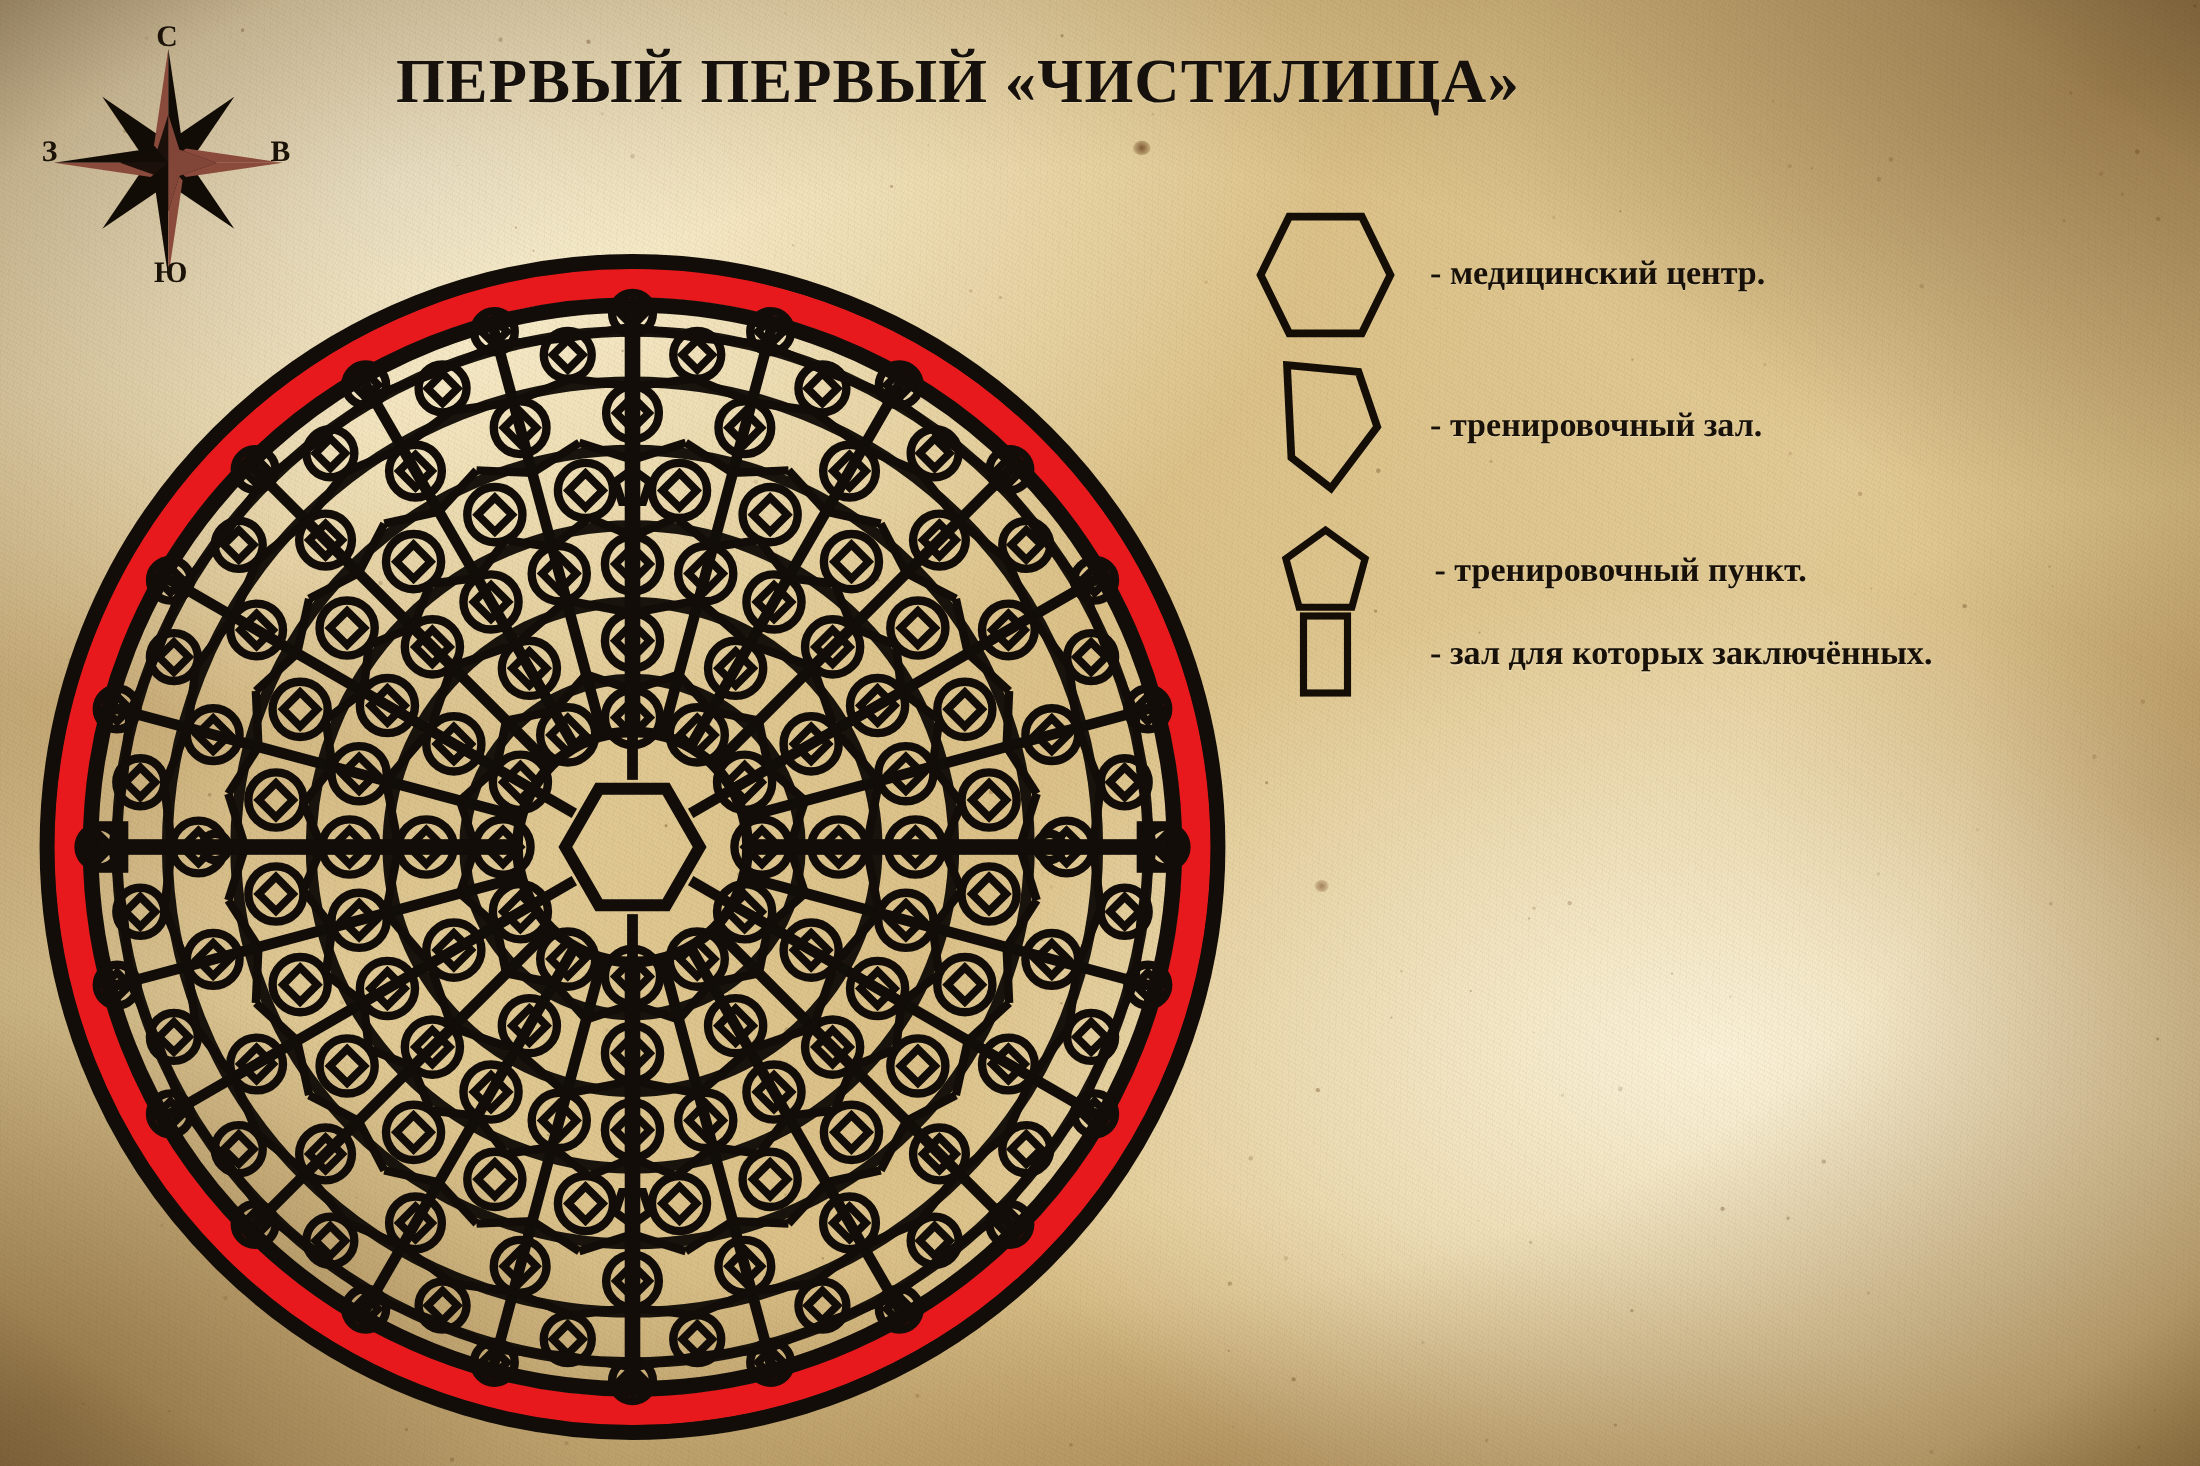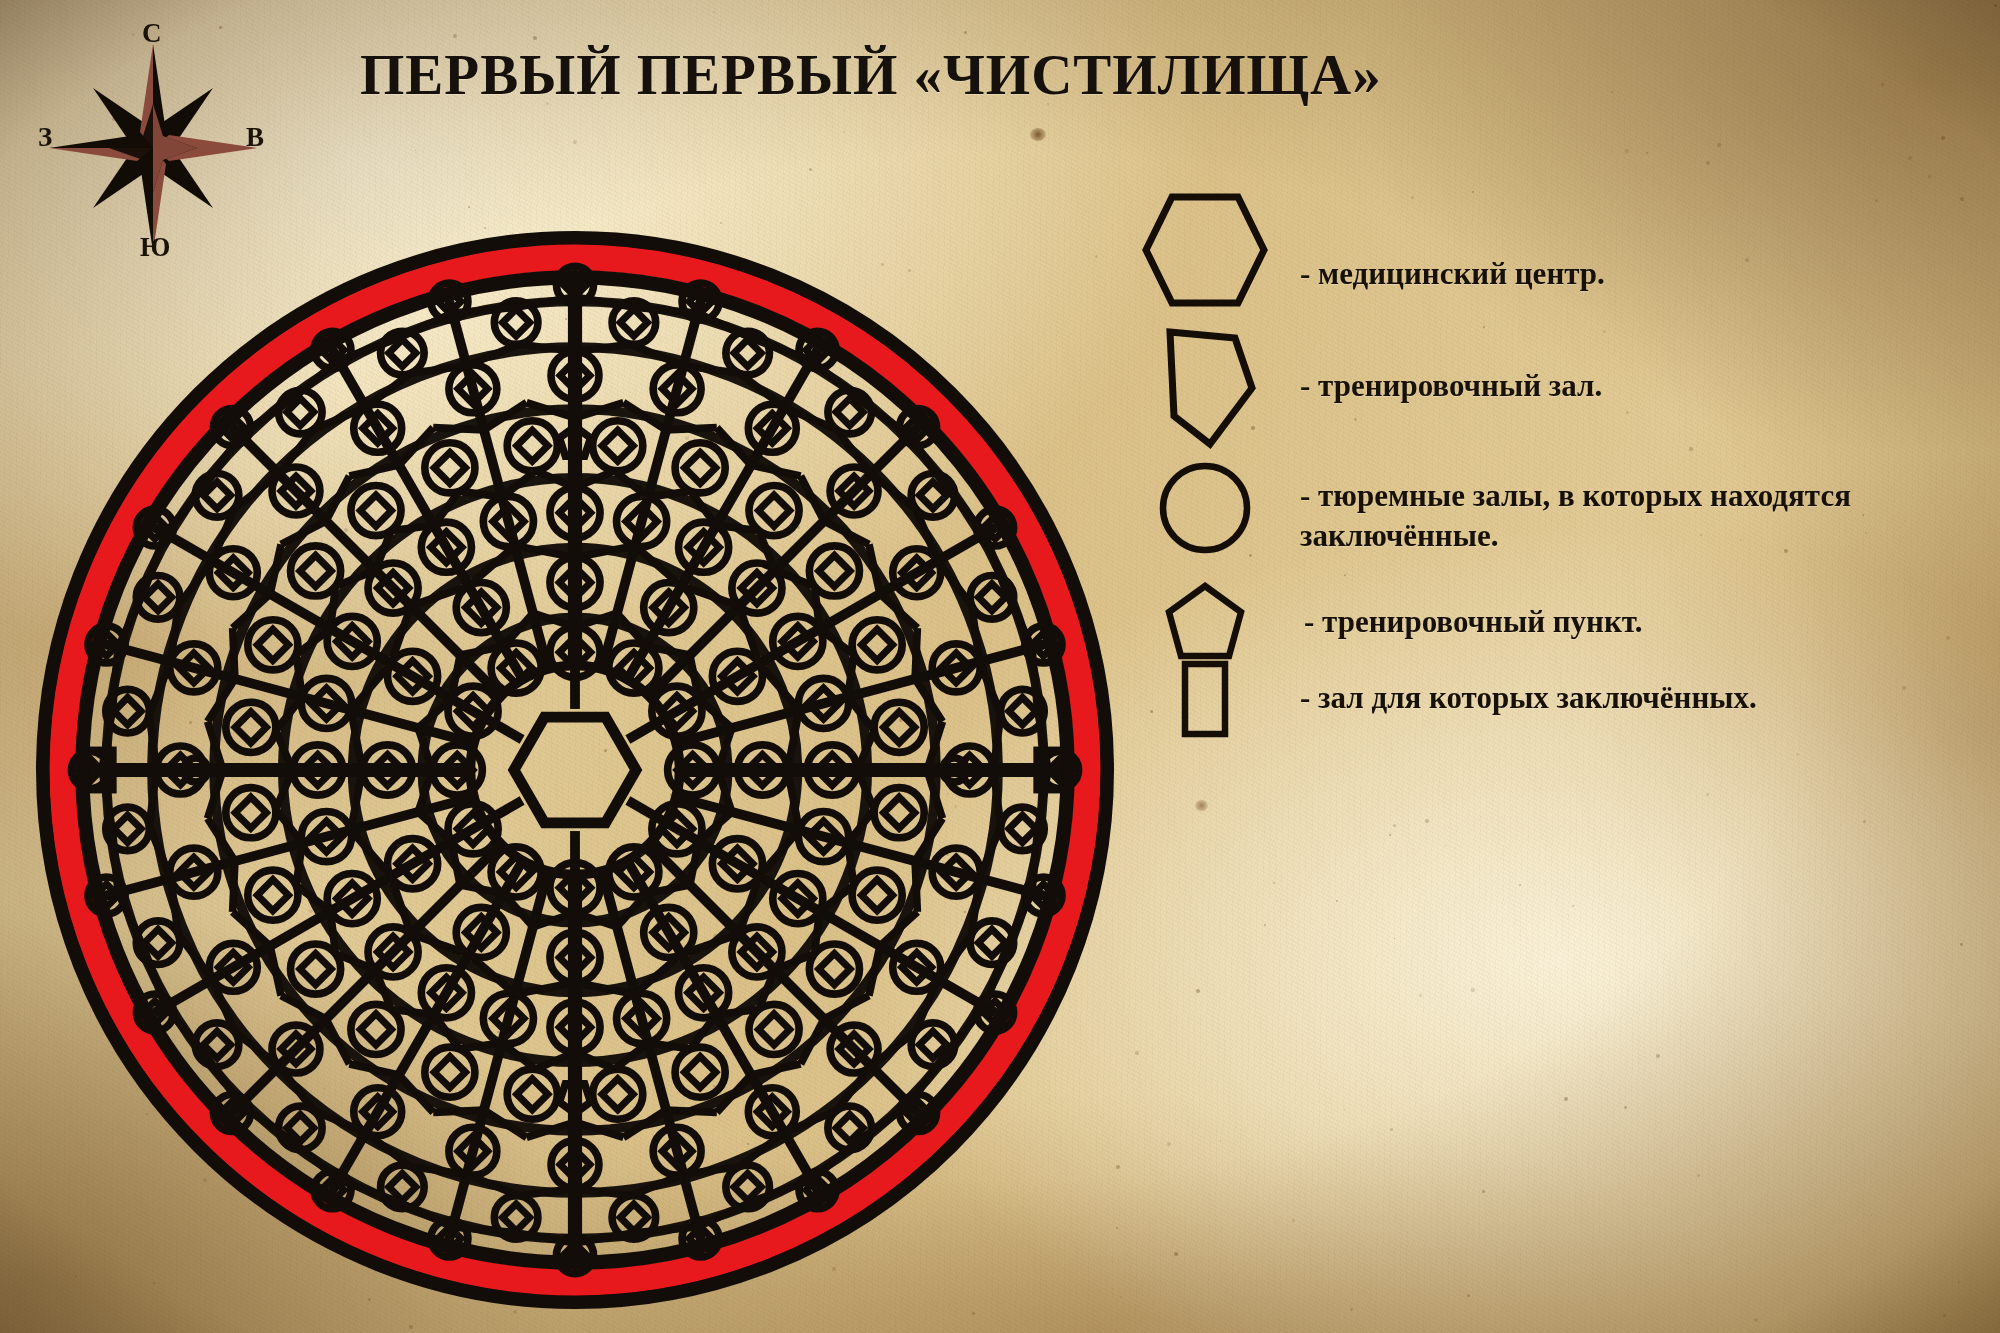--- a/index.html
+++ b/index.html
@@ -66,21 +66,21 @@
   #legend{position:absolute;left:1120px;top:180px;width:860px;}
   .leg-row{display:flex;align-items:flex-start;margin-bottom:4px;}
   .leg-glyph{flex:0 0 auto;display:flex;align-items:center;justify-content:center;}
   .leg-text{
     font-family:"Liberation Serif", serif;
     font-size:31px;font-weight:700;color:#17110a;
     line-height:1.30;
     text-shadow:0 1px 0 rgba(255,246,218,.30);
   }
   .r1 .leg-glyph{width:170px;height:140px;}
-  .r1 .leg-text{margin-top:74px;margin-left:10px;}
+  .r1 .leg-text{margin-top:48px;margin-left:10px;}
   .r2 .leg-glyph{width:170px;height:130px;}
   .r2 .leg-text{margin-top:42px;margin-left:10px;}
   .r3 .leg-glyph{width:170px;height:100px;}
   .r3 .leg-text{margin-top:18px;margin-left:10px;}
   .r4 .leg-glyph{width:170px;height:80px;}
   .r4 .leg-text{margin-top:8px;margin-left:10px;}
   .r5{margin-top:30px;}
   .r5 .leg-glyph{width:170px;height:72px;}
   .r5 .leg-text{margin-top:14px;margin-left:14px;}
   .r6 .leg-glyph{width:170px;height:72px;}
@@ -899,28 +899,20 @@
 
   <div class="leg-row r2">
     <div class="leg-glyph">
       <svg viewBox="0 0 130 130" width="130" height="130">
         <polygon points="30,8 95,14 112,64 70,120 34,92" fill="none" stroke="#140e07" stroke-width="7" stroke-linejoin="miter"></polygon>
       </svg>
     </div>
     <div class="leg-text">- тренировочный зал.</div>
   </div>
 
-  <div class="leg-row r3">
-    <div class="leg-glyph">
-      <svg viewBox="0 0 110 110" width="110" height="110">
-        <circle cx="55" cy="55" r="42" fill="none" stroke="#140e07" stroke-width="6.5"></circle>
-      </svg>
-    </div>
-    <div class="leg-text">- тюремные залы, в которых находятся заключённые.</div>
-  </div>
 
 
   <div class="leg-row r5">
     <div class="leg-glyph">
       <svg viewBox="0 0 100 100" width="100" height="100">
         <polygon points="50,12 86,38 74,82 26,82 14,38" fill="none" stroke="#140e07" stroke-width="6.5" stroke-linejoin="miter"></polygon>
       </svg>
     </div>
     <div class="leg-text"> - тренировочный пункт.</div>
   </div>

